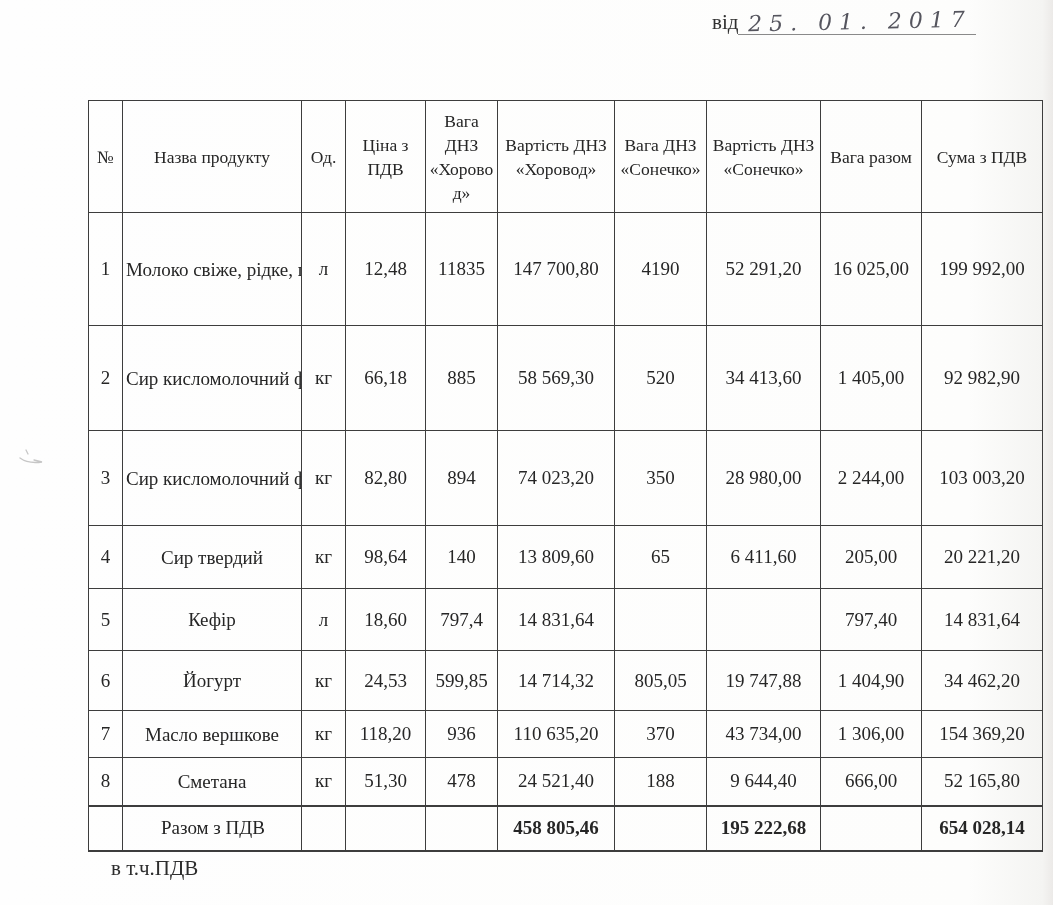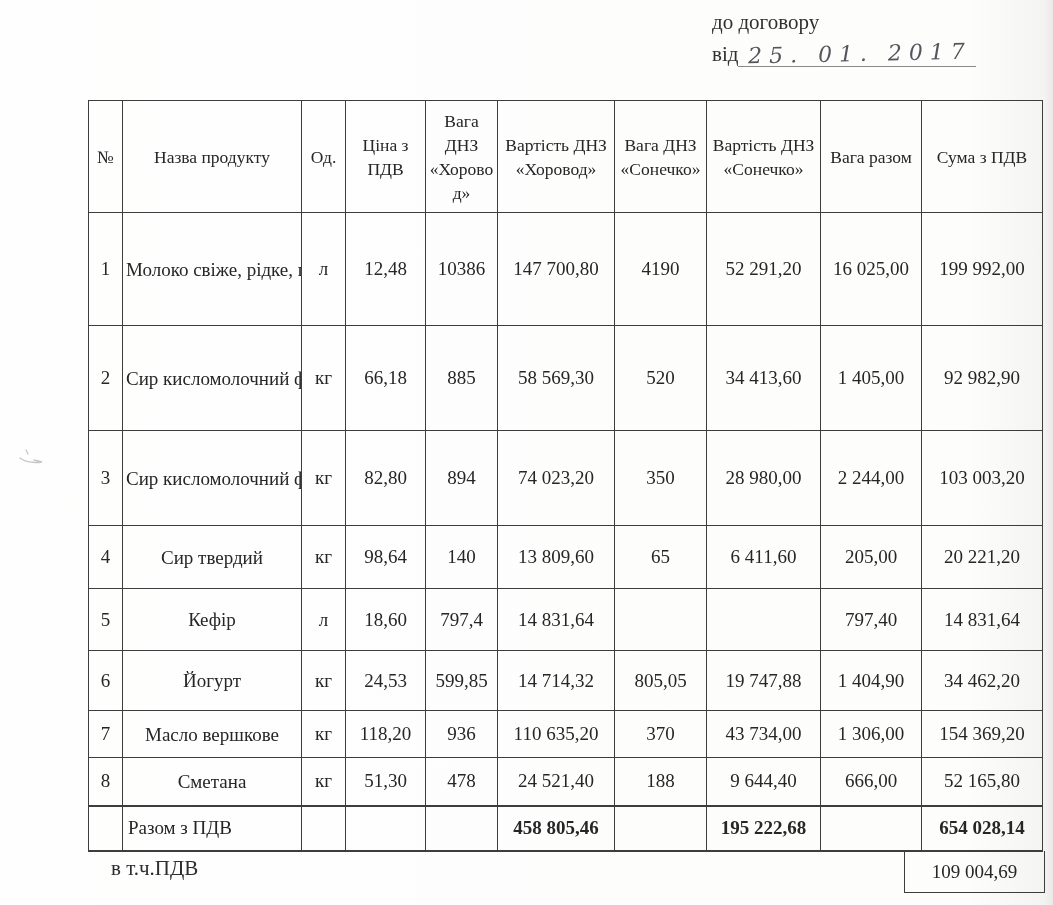--- a/index.html
+++ b/index.html
@@ -77,21 +77,21 @@
     line-height:23px;
     padding-left:5px;
   }
   tr.total-row{height:45px;}
   tr.total-row td{
     border-top-width:2.2px;
     border-bottom-width:2.4px;
   }
   tr.total-row td.bold-val{font-weight:bold;}
   tr.total-row td.total-label{
-    text-align:left;padding-left:5px;font-size:19px;
+    text-align:center;padding-left:5px;font-size:19px;
   }
   
   .vat-label{
     position:absolute;left:111px;top:856px;
     font-size:21px;color:#2d2d2d;
   }
   .vat-box{
     position:absolute;left:904px;top:851px;
     width:139px;height:41px;
     border:1.6px solid #3d3d3d;
@@ -108,21 +108,20 @@
 </head>
 <body>
 
 <div class="page">
 
   <svg class="margin-mark" width="40" height="40" viewBox="0 0 40 40">
     <path d="M14 8 l2 4 M8 16 q8 6 22 4 l-8 -2" stroke="#9a9a9a" stroke-width="1.3" fill="none" stroke-linecap="round"></path>
   </svg>
 
   <div class="doc-head">
-    <div class="line">до договору</div>
     <div class="line">
       <span>від</span><span class="date-underline"><span class="hand-date">25. 01. 2017</span></span>
     </div>
   </div>
 
   <table class="main">
     <colgroup>
       <col style="width:34px">
         <col style="width:179px">
         <col style="width:44px">
@@ -147,21 +146,21 @@
           <th>Вага разом</th>
           <th>Сума з ПДВ</th>
         </tr>
     </thead>
     <tbody>
         <tr>
           <td>1</td>
           <td class="name-cell">Молоко свіже, рідке, пастеризоване, фасоване</td>
           <td>л</td>
           <td>12,48</td>
-          <td>10386</td>
+          <td>11835</td>
           <td>147 700,80</td>
           <td>4190</td>
           <td>52 291,20</td>
           <td>16 025,00</td>
           <td>199 992,00</td>
         </tr>
         <tr>
           <td>2</td>
           <td class="name-cell">Сир кисломолочний фасований (5кг)</td>
           <td>кг</td>
@@ -256,17 +255,14 @@
         <td class="bold-val">458 805,46</td>
         <td></td>
         <td class="bold-val">195 222,68</td>
         <td></td>
         <td class="bold-val">654 028,14</td>
       </tr>
     </tfoot>
   </table>
 
   <div class="vat-label">в т.ч.ПДВ</div>
-  <div class="vat-box">
-    <span>109 004,69</span>
-  </div>
 
 </div>
 
 </body></html>

